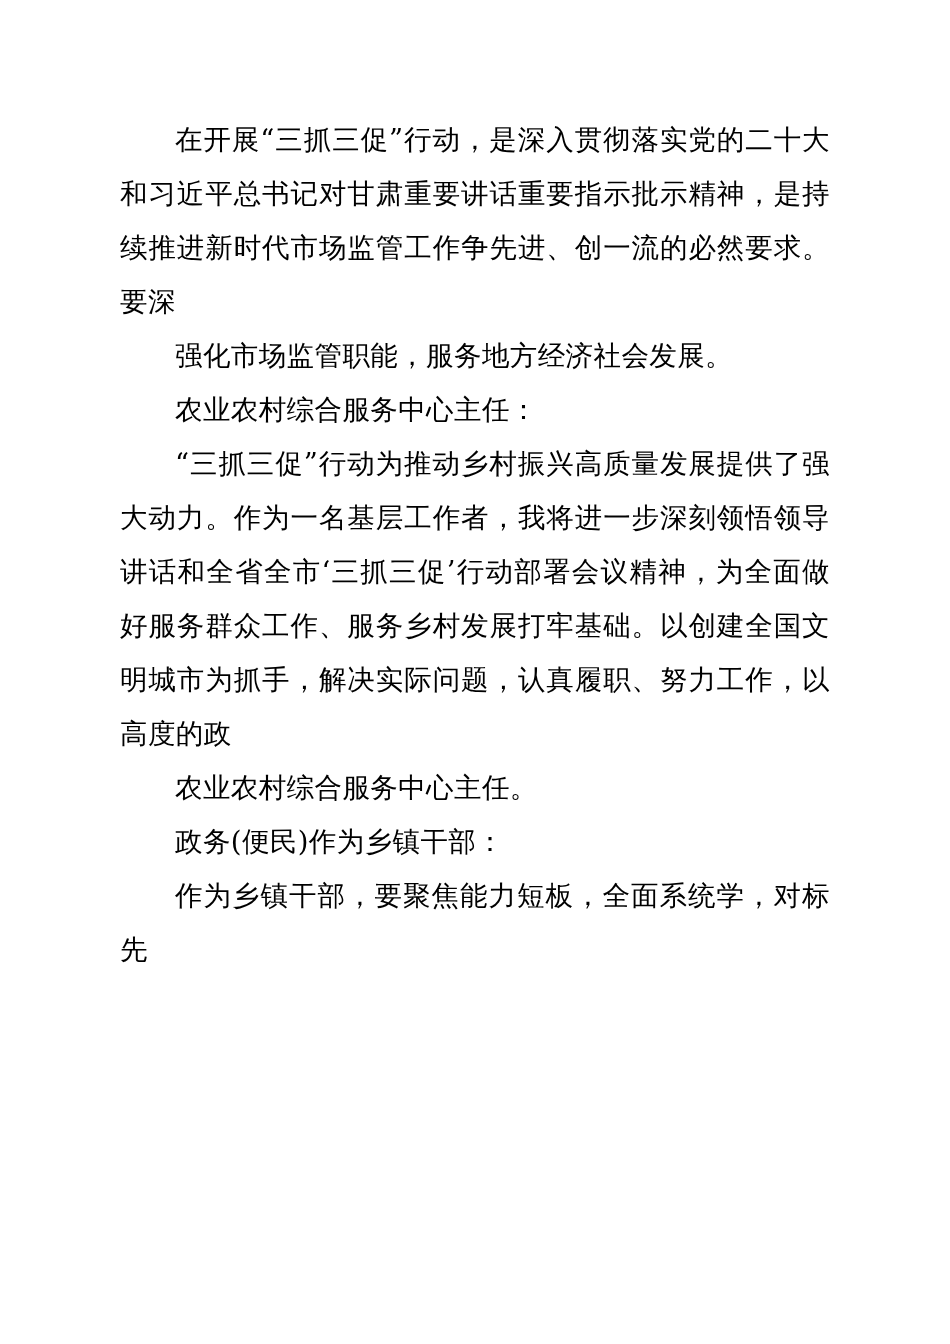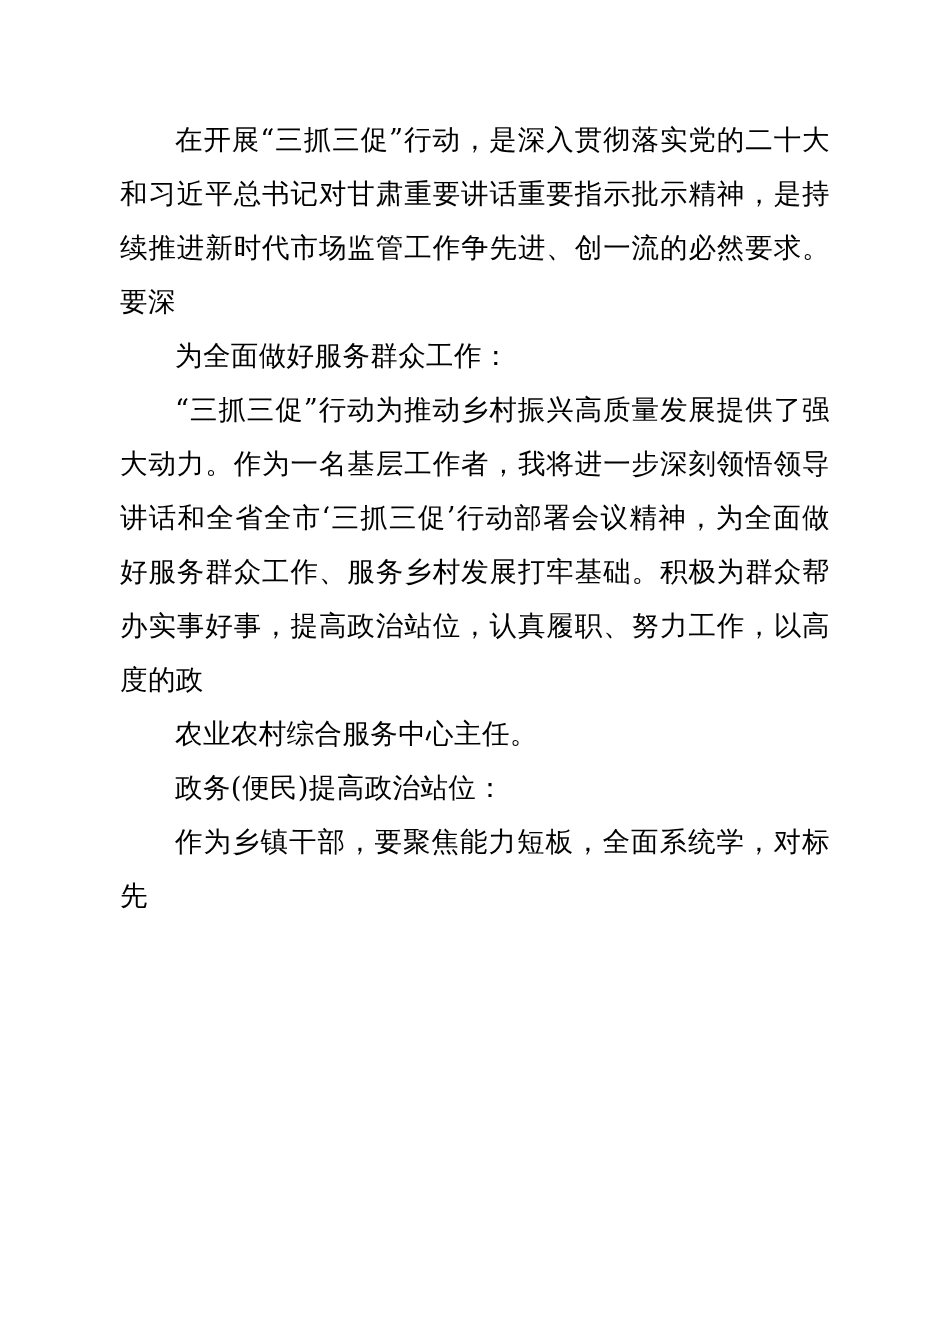--- a/index.html
+++ b/index.html
@@ -36,19 +36,20 @@
   .para.deep-indent {
     text-indent: 3.2em;
   }
 </style>
 </head>
 <body>
 
 <div class="page">
   <div class="doc-body">
     <p class="para">在开展“三抓三促”行动，是深入贯彻落实党的二十大和习近平总书记对甘肃重要讲话重要指示批示精神，是持续推进新时代市场监管工作争先进、创一流的必然要求。要深</p>
-    <p class="para">为全面做好服务群众工作：</p>
-    <p class="para">“三抓三促”行动为推动乡村振兴高质量发展提供了强大动力。作为一名基层工作者，我将进一步深刻领悟领导讲话和全省全市‘三抓三促’行动部署会议精神，为全面做好服务群众工作、服务乡村发展打牢基础。积极为群众帮办实事好事，提高政治站位，认真履职、努力工作，以高度的政</p>
+    <p class="para">强化市场监管职能，服务地方经济社会发展。</p>
+    <p class="para">农业农村综合服务中心主任：</p>
+    <p class="para">“三抓三促”行动为推动乡村振兴高质量发展提供了强大动力。作为一名基层工作者，我将进一步深刻领悟领导讲话和全省全市‘三抓三促’行动部署会议精神，为全面做好服务群众工作、服务乡村发展打牢基础。以创建全国文明城市为抓手，解决实际问题，认真履职、努力工作，以高度的政</p>
     <p class="para">农业农村综合服务中心主任。</p>
-    <p class="para">政务(便民)提高政治站位：</p>
+    <p class="para">政务(便民)作为乡镇干部：</p>
     <p class="para">作为乡镇干部，要聚焦能力短板，全面系统学，对标先</p>
   </div>
 </div>
 
 </body></html>

